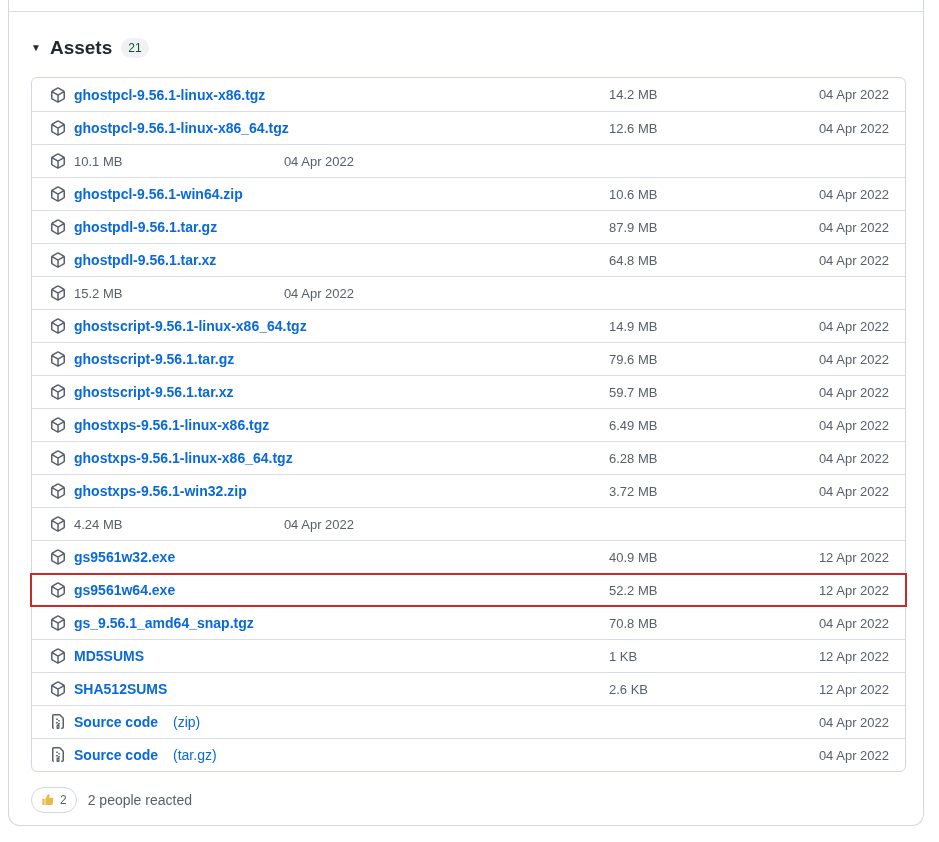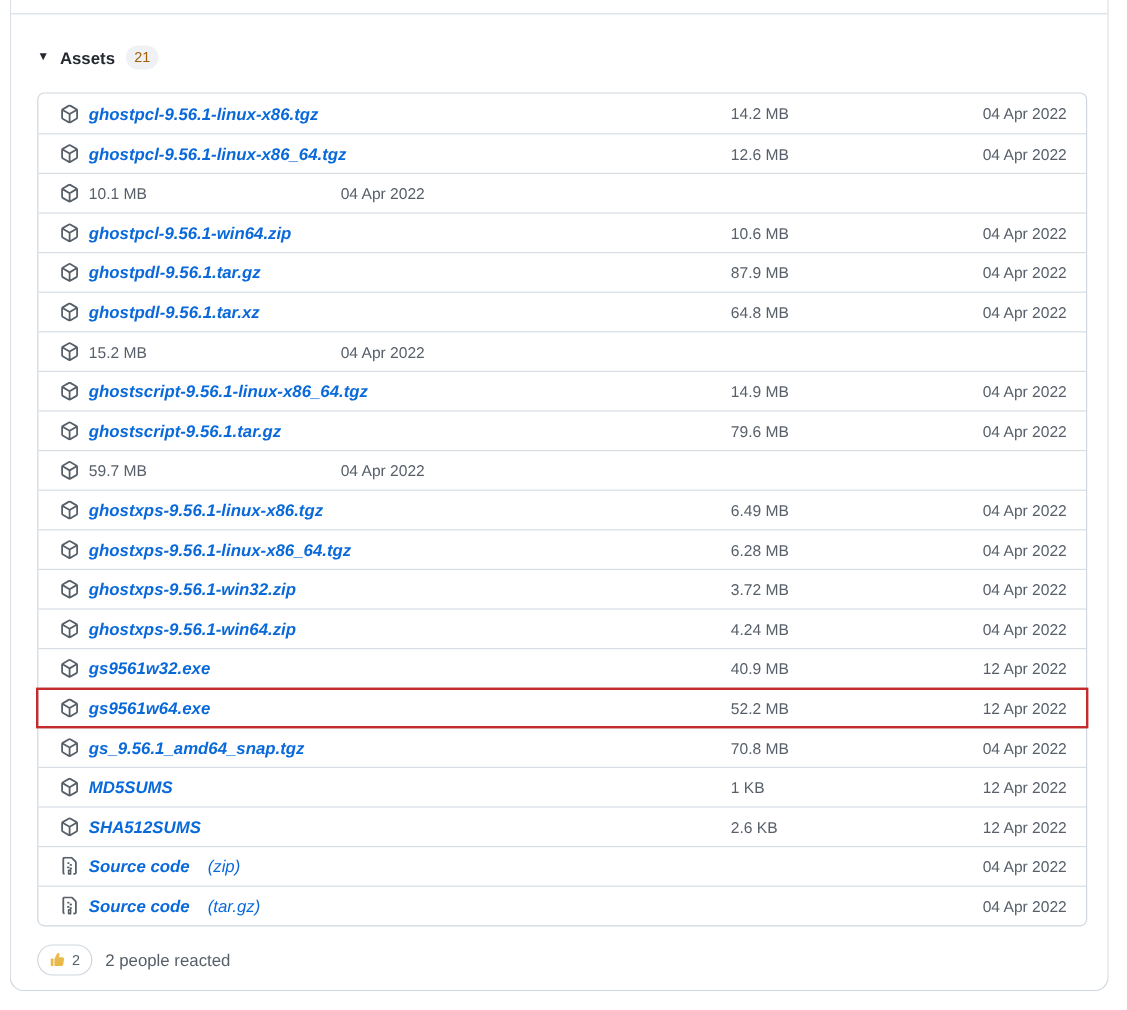--- a/index.html
+++ b/index.html
@@ -19,41 +19,41 @@
     border-radius:0 0 12px 12px;
     padding:0 17px 12px 22px;
   }
   .top-divider{
     border:0;border-top:1px solid var(--row-divider);
     margin:25px -17px 0 -22px;height:0;
   }
   
   .assets-header{display:flex;align-items:center;margin-top:24px;height:24px;cursor:pointer;}
   .caret{font-size:10px;color:var(--heading);margin-right:9px;line-height:1;}
-  .assets-title{margin:0;font-size:14px;font-weight:700;color:var(--heading);line-height:24px;}
+  .assets-title{margin:0;font-size:19px;font-weight:700;color:var(--heading);line-height:24px;}
   .badge{
-    margin-left:9px;background:var(--badge-bg);color:#a16207;
+    margin-left:9px;background:var(--badge-bg);color:#14532d;
     font-size:12px;font-weight:500;line-height:1;padding:4px 7px;border-radius:2em;
   }
   
   .assets-list{
     margin-top:17px;border:1px solid var(--card-border);border-radius:6px;
     background:#fff;
   }
   .asset-row{
     display:flex;align-items:center;height:33px;padding:0 16px 0 18px;position:relative;
   }
   .asset-row + .asset-row{border-top:1px solid var(--row-divider);}
   .asset-row.highlighted::after{
     content:"";position:absolute;top:-1px;bottom:-1px;left:-2px;right:-2px;
     border:2px solid var(--highlight-border);pointer-events:none;z-index:2;
   }
   .asset-icon{width:16px;height:16px;margin-right:8px;flex:none;color:var(--muted);display:flex;align-items:center;}
   .asset-icon svg{display:block;}
-  .asset-link-anchor{flex:1;display:flex;align-items:center;min-width:0;text-decoration:none;font-style:italic;}
+  .asset-link-anchor{flex:1;display:flex;align-items:center;min-width:0;text-decoration:none;}
   .asset-name{color:var(--link);font-size:14px;font-weight:600;white-space:nowrap;}
   .asset-suffix{color:var(--link);font-size:14px;font-weight:400;margin-left:15px;white-space:nowrap;}
   .asset-size{width:185px;flex:none;font-size:13px;color:var(--muted);}
   .asset-date{width:95px;flex:none;text-align:right;font-size:13px;color:var(--muted);}
   
   .reactions{display:flex;align-items:center;gap:11px;margin-top:15px;}
   .reaction-pill{
     display:flex;align-items:center;gap:5px;height:26px;padding:0 9px;
     border:1px solid var(--card-border);border-radius:100px;background:#fff;
     cursor:pointer;font-family:inherit;
@@ -193,20 +193,24 @@
     <span class="asset-size">79.6 MB</span>
     <span class="asset-date">04 Apr 2022</span>
   </div>
       <div class="asset-row">
     <span class="asset-icon">
       <svg width="16" height="16" viewBox="0 0 16 16" aria-hidden="true">
         <path fill="currentColor" d="m8.878.392 5.25 3.045c.54.314.872.89.872 1.514v6.098a1.75 1.75 0 0 1-.872 1.514l-5.25 3.045a1.75 1.75 0 0 1-1.756 0l-5.25-3.045A1.75 1.75 0 0 1 1 11.049V4.951c0-.624.332-1.2.872-1.514L7.122.392a1.75 1.75 0 0 1 1.756 0ZM7.875 1.69l-4.63 2.685L8 7.133l4.755-2.758-4.63-2.685a.248.248 0 0 0-.25 0ZM2.5 5.677v5.372c0 .09.047.171.125.216l4.625 2.683V8.432Zm6.25 8.271 4.625-2.683a.25.25 0 0 0 .125-.216V5.677L8.75 8.432Z"></path>
       </svg>
     </span>
 
+    <a class="asset-link-anchor" href="#">
+      <span class="asset-name">ghostscript-9.56.1.tar.xz</span>
+
+    </a>
     <span class="asset-size">59.7 MB</span>
     <span class="asset-date">04 Apr 2022</span>
   </div>
       <div class="asset-row">
     <span class="asset-icon">
       <svg width="16" height="16" viewBox="0 0 16 16" aria-hidden="true">
         <path fill="currentColor" d="m8.878.392 5.25 3.045c.54.314.872.89.872 1.514v6.098a1.75 1.75 0 0 1-.872 1.514l-5.25 3.045a1.75 1.75 0 0 1-1.756 0l-5.25-3.045A1.75 1.75 0 0 1 1 11.049V4.951c0-.624.332-1.2.872-1.514L7.122.392a1.75 1.75 0 0 1 1.756 0ZM7.875 1.69l-4.63 2.685L8 7.133l4.755-2.758-4.63-2.685a.248.248 0 0 0-.25 0ZM2.5 5.677v5.372c0 .09.047.171.125.216l4.625 2.683V8.432Zm6.25 8.271 4.625-2.683a.25.25 0 0 0 .125-.216V5.677L8.75 8.432Z"></path>
       </svg>
     </span>
 
@@ -245,24 +249,20 @@
     <span class="asset-size">3.72 MB</span>
     <span class="asset-date">04 Apr 2022</span>
   </div>
       <div class="asset-row">
     <span class="asset-icon">
       <svg width="16" height="16" viewBox="0 0 16 16" aria-hidden="true">
         <path fill="currentColor" d="m8.878.392 5.25 3.045c.54.314.872.89.872 1.514v6.098a1.75 1.75 0 0 1-.872 1.514l-5.25 3.045a1.75 1.75 0 0 1-1.756 0l-5.25-3.045A1.75 1.75 0 0 1 1 11.049V4.951c0-.624.332-1.2.872-1.514L7.122.392a1.75 1.75 0 0 1 1.756 0ZM7.875 1.69l-4.63 2.685L8 7.133l4.755-2.758-4.63-2.685a.248.248 0 0 0-.25 0ZM2.5 5.677v5.372c0 .09.047.171.125.216l4.625 2.683V8.432Zm6.25 8.271 4.625-2.683a.25.25 0 0 0 .125-.216V5.677L8.75 8.432Z"></path>
       </svg>
     </span>
 
-    <a class="asset-link-anchor" href="#">
-      <span class="asset-name">ghostxps-9.56.1-win64.zip</span>
-
-    </a>
     <span class="asset-size">4.24 MB</span>
     <span class="asset-date">04 Apr 2022</span>
   </div>
       <div class="asset-row">
     <span class="asset-icon">
       <svg width="16" height="16" viewBox="0 0 16 16" aria-hidden="true">
         <path fill="currentColor" d="m8.878.392 5.25 3.045c.54.314.872.89.872 1.514v6.098a1.75 1.75 0 0 1-.872 1.514l-5.25 3.045a1.75 1.75 0 0 1-1.756 0l-5.25-3.045A1.75 1.75 0 0 1 1 11.049V4.951c0-.624.332-1.2.872-1.514L7.122.392a1.75 1.75 0 0 1 1.756 0ZM7.875 1.69l-4.63 2.685L8 7.133l4.755-2.758-4.63-2.685a.248.248 0 0 0-.25 0ZM2.5 5.677v5.372c0 .09.047.171.125.216l4.625 2.683V8.432Zm6.25 8.271 4.625-2.683a.25.25 0 0 0 .125-.216V5.677L8.75 8.432Z"></path>
       </svg>
     </span>
 

